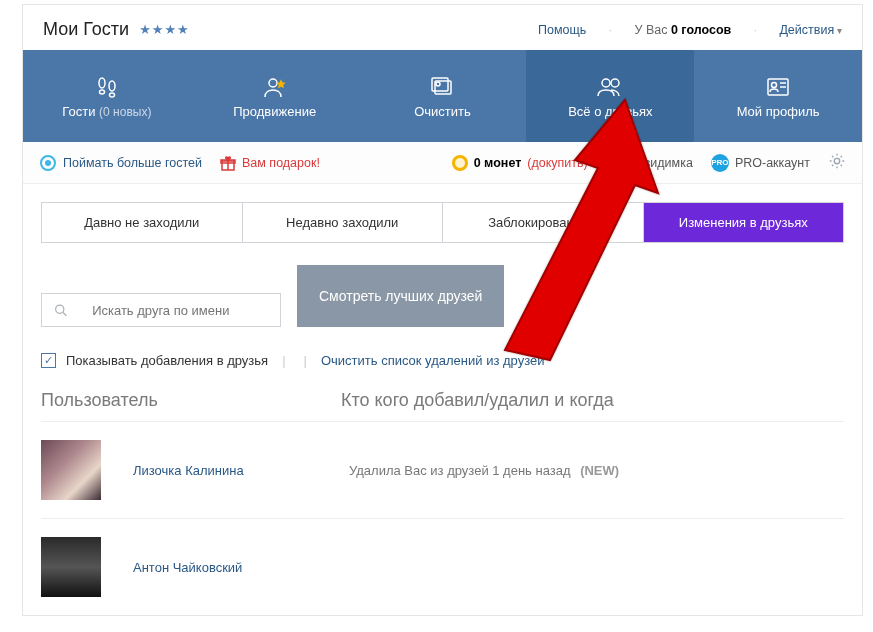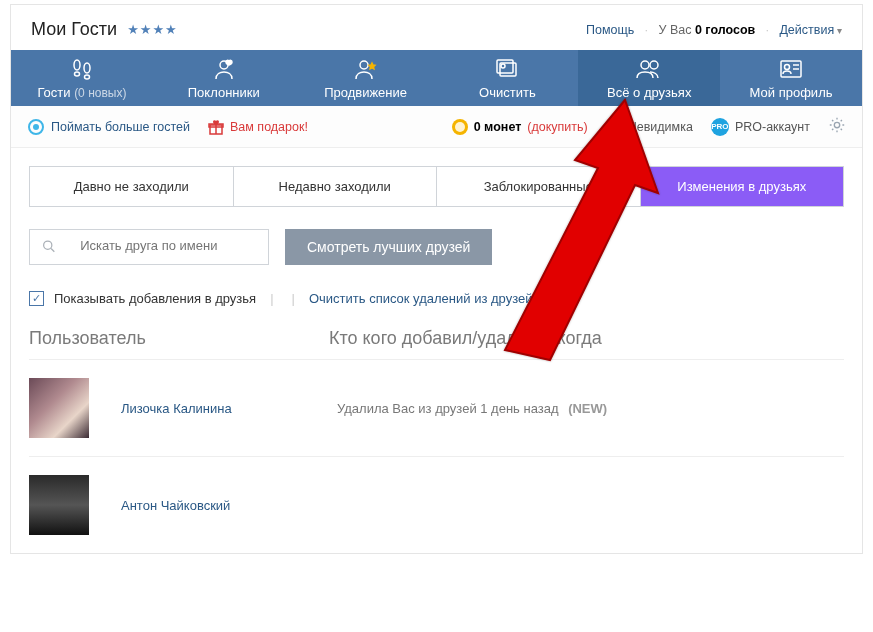--- a/index.html
+++ b/index.html
@@ -19,29 +19,29 @@
   }
   .header {
     display: flex;
     align-items: center;
     justify-content: space-between;
     padding: 14px 20px 10px 20px;
   }
   .header-left { display: flex; align-items: center; gap: 10px; }
   .title { font-size: 18px; color: #222; font-weight: 400; }
   .stars { color: #5181b8; font-size: 13px; letter-spacing: 1px; }
-  .header-right { display: flex; align-items: center; gap: 10px; font-size: 12.5px; color: #656565; }
+  .header-right { display: flex; align-items: center; gap: 22px; font-size: 12.5px; color: #656565; }
   .header-right .link { color: #2a5885; cursor: pointer; }
   .header-right .sep { color: #ccc; }
   .votes b { color: #000; }
   .dd::after { content: " ▾"; font-size: 10px; color: #888; }
   .navbar {
     display: flex;
     background: #4a76a8;
-    height: 56px;
+    height: 92px;
   }
   .nav-item {
     flex: 1;
     display: flex;
     flex-direction: column;
     align-items: center;
     justify-content: center;
     color: #fff;
     font-size: 13px;
     cursor: pointer;
@@ -73,28 +73,29 @@
   .pro-badge { width:18px; height:18px; border-radius:50%; background:#1fa3e0; color:#fff; font-size:8px; font-weight:700; display:inline-flex; align-items:center; justify-content:center; }
   .gear-icon svg { width:18px; height:18px; stroke:#9aa5b1; }
 
   .body-area { padding: 18px 18px 0 18px; }
   .tabs { display:flex; border:1px solid #d0d4d9; }
   .tab {
     flex:1; text-align:center; padding:12px 8px; font-size:13px;
     color:#333; cursor:pointer; border-right:1px solid #d0d4d9;
   }
   .tab:last-child { border-right:none; }
-  .tab.active { background:#8b5cf6; color:#fff; }
+  .tab.active { background:#6d28d9; color:#fff; }
 
   .controls-row { display:flex; gap:16px; margin-top:22px; }
   .search-box {
     flex: 0 0 240px;
-    display:flex; align-items:flex-start; gap:25px;
+    display:flex; align-items:center; gap:25px;
     border:1px solid #d0d4d9; padding:8px 12px;
     color:#888;
+    margin-top:28px;
   }
   .search-box input {
     border:none; outline:none; font-size:13px; color:#333; width:100%;
     background:transparent;
   }
   .search-box svg { width:16px; height:16px; stroke:#aab0b7; }
   .best-btn {
     background:#8a97a6; color:#fff; border:none;
     padding:10px 22px; font-size:14px; cursor:pointer;
   }
@@ -130,21 +131,21 @@
   
   .av1 { background: linear-gradient(135deg,#6b4a57 0%, #b08a8f 40%, #e8d5c9 70%, #3a2a33 100%); }
   .av2 { background: linear-gradient(180deg,#2a2a2a 0%, #555 50%, #111 100%); }
 
   
   .arrow-overlay {
     position:absolute; pointer-events:none;
     left: 430px; top: 86px; width: 250px; height: 300px;
   }
 
-  .root { position:relative; }
+  .root { position:relative;padding-left:12px; }
 </style>
 </head>
 <body>
 
 <div class="root">
 <div class="container">
 
   <div class="header">
     <div class="header-left">
       <span class="title">Мои Гости</span>
@@ -168,30 +169,20 @@
               <ellipse cx="9" cy="8" rx="3" ry="5"></ellipse>
               <ellipse cx="9" cy="17" rx="2.5" ry="2"></ellipse>
               <ellipse cx="19" cy="11" rx="3" ry="5"></ellipse>
               <ellipse cx="19" cy="20" rx="2.5" ry="2"></ellipse>
             </svg>
       </span>
       <span class="nav-label">
         <span>Гости</span>
         <span class="sub">(0 новых)</span>
       </span>
-    </div>
-    <div class="nav-item">
-      <span class="nav-icon">
-        <svg width="26" height="24" viewBox="0 0 26 24">
-              <circle cx="13" cy="8" r="4"></circle>
-              <path d="M5 22c0-5 4-7 8-7s8 2 8 7"></path>
-              <path d="M18 4c1-1 3-1 3 1 0 2-3 3-3 3s-3-1-3-3c0-2 2-2 3-1z" fill="#fff" stroke="#fff"></path>
-            </svg>
-      </span>
-      <span class="nav-label">Поклонники</span>
     </div>
     <div class="nav-item">
       <span class="nav-icon">
         <svg width="26" height="24" viewBox="0 0 26 24">
               <circle cx="11" cy="8" r="4"></circle>
               <path d="M3 22c0-5 4-7 8-7s8 2 8 7"></path>
               <path d="M19 6l1 2 2 .3-1.5 1.5.4 2-1.9-1-1.9 1 .4-2L16 8.3l2-.3z" fill="#f5b400" stroke="#f5b400"></path>
             </svg>
       </span>
       <span class="nav-label">Продвижение</span>

